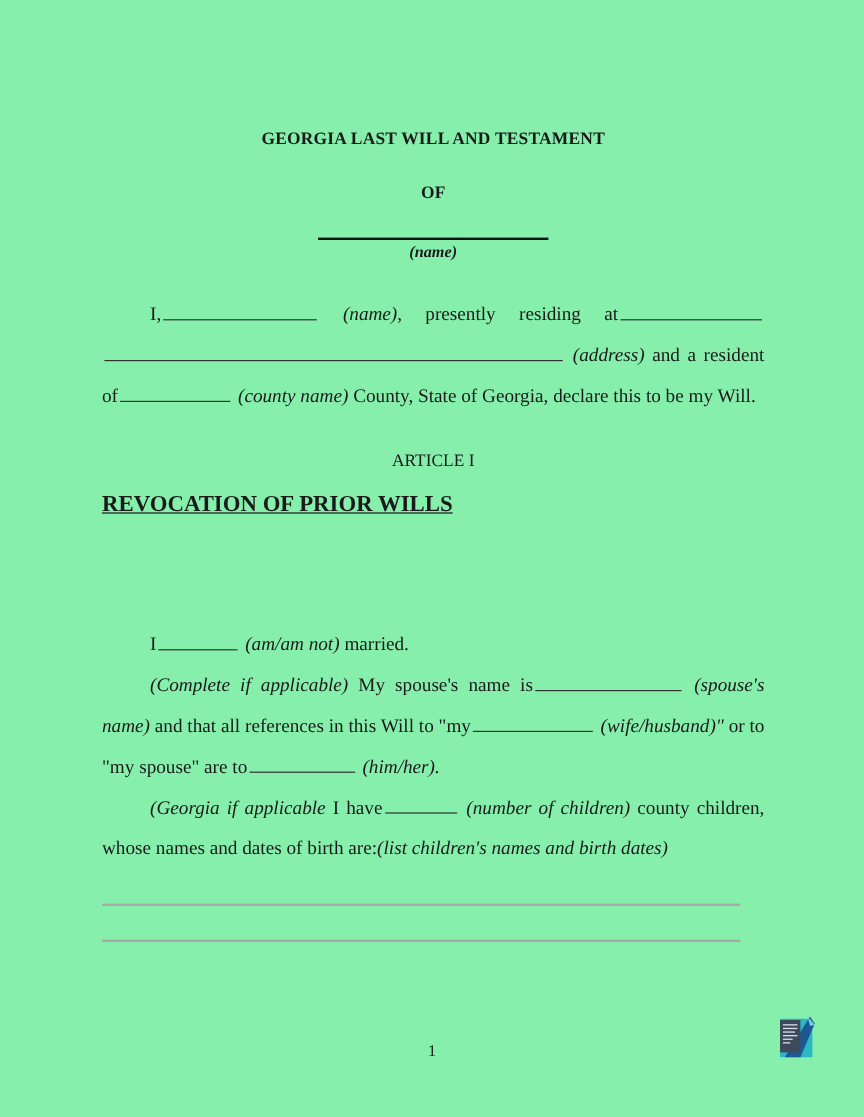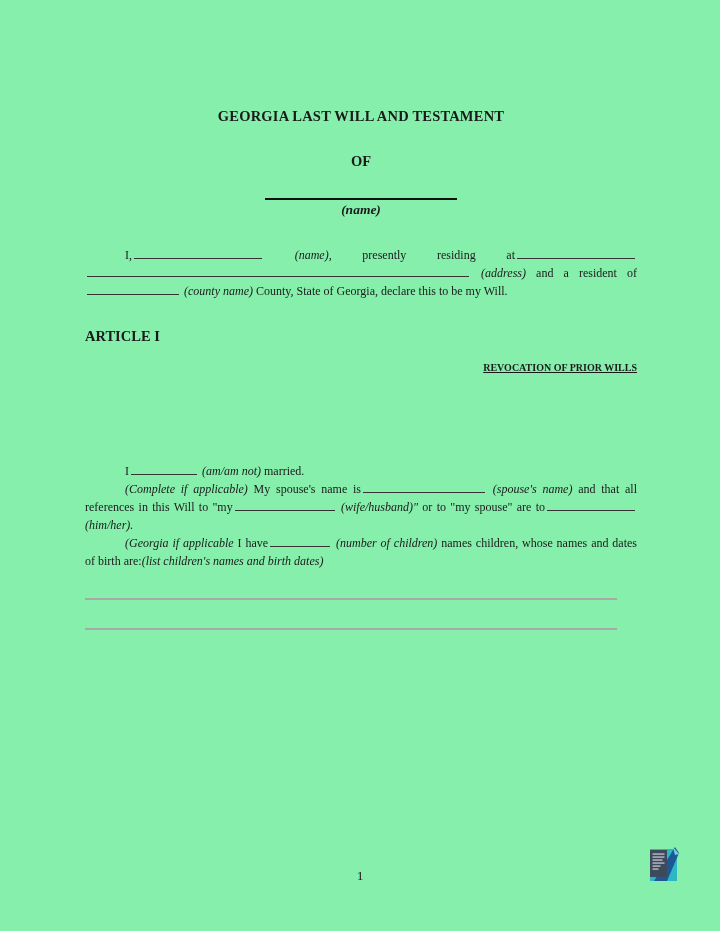--- a/index.html
+++ b/index.html
@@ -64,22 +64,22 @@
     margin-top: 2px;
     font-style: italic;
     font-weight: bold;
     font-size: 13.5px;
   }
 
   
   p.body-par {
     text-align: justify;
     text-justify: inter-word;
-    font-size: 12px;
-    line-height: 18px;
+    font-size: 16px;
+    line-height: 34px;
     margin: 0;
     font-family: Liberation Serif, serif;
   }
   p.indent {
     text-indent: 40px;
   }
   .ital { font-style: italic; }
 
   
   .blank {
@@ -94,28 +94,29 @@
   .b-address { width: 382px; }
   .b-county  { width: 92px;  }
   .b-marry   { width: 66px;  }
   .b-spouse  { width: 122px; }
   .b-wife    { width: 100px; }
   .b-himher  { width: 88px;  }
   .b-children{ width: 60px;  }
 
   
   .article-heading {
-    font-weight: bold;
+    text-align: center;
+    font-weight: normal;
     font-size: 14.5px;
     line-height: 1.2;
   }
   .section-heading {
-    text-align: right;
-    font-weight: bold;
-    font-size: 10px;
+    text-align: left;
+    font-weight: bold;
+    font-size: 19px;
     text-decoration: underline;
     line-height: 1.2;
   }
 
   .gap-sm { height: 16px; }
   .gap-md { height: 28px; }
   .gap-lg { height: 40px; }
 
   
   .write-rule {
@@ -193,21 +194,21 @@
 
     <p class="body-par indent"><span class="ital">(Complete if applicable)</span>
       <span>My spouse's name is</span><span class="blank b-spouse"></span> <span class="ital">(spouse's</span>
       <span class="ital">name)</span>
       <span>and that all references in this Will to "my</span><span class="blank b-wife"></span> <span class="ital">(wife/husband)"</span>
       <span>or to</span>
       <span>"my spouse" are to</span><span class="blank b-himher"></span> <span class="ital">(him/her).</span></p>
 
     <p class="body-par indent"><span class="ital">(Georgia if applicable</span>
       <span>I have</span><span class="blank b-children"></span> <span class="ital">(number of children)</span>
-      <span>names children,</span>
+      <span>county children,</span>
       <span>whose names and dates of birth are:</span><span class="ital">(list children's names and birth dates)</span></p>
 
     <div class="gap-md"></div>
 
     <div class="write-rule"></div>
     <div class="gap-md"></div>
     <div class="write-rule"></div>
 
   </div>
 

